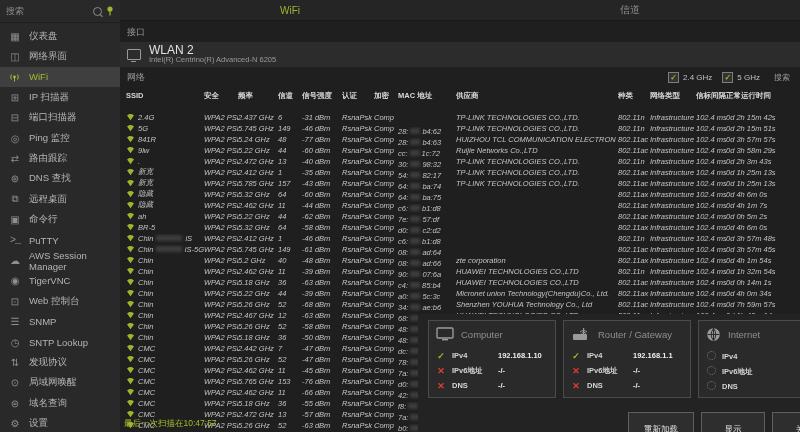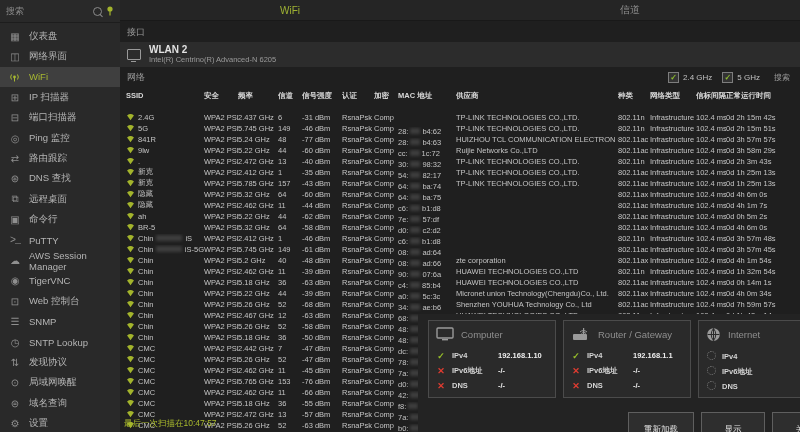--- a/index.html
+++ b/index.html
@@ -21,35 +21,35 @@
 
   
   .main{position:absolute;left:120px;top:0;width:680px;height:432px;background:#1f1f1f;}
   .tabbar{height:20px;display:flex;background:#252525;border-bottom:1px solid #191919;}
   .tab{flex:1;display:flex;align-items:center;justify-content:center;font-size:10px;color:#8f8f8f;}
   .tab.active{color:#9fb233;}
   .sect{font-size:9px;color:#9a9a9a;padding:5px 0 3px 7px;}
   .iface{background:#2c2c2c;padding:3px 7px;display:flex;align-items:center;gap:8px;}
   .mini-mon{width:12px;height:9px;border:1px solid #9a9a9a;border-radius:1px;position:relative;flex:0 0 12px;}
   .mini-mon::after{content:"";position:absolute;left:3px;bottom:-3px;width:5px;height:2px;border-bottom:1px solid #9a9a9a;}
-  .if-name{font-size:10px;font-weight:bold;color:#e2e2e2;line-height:10px;}
+  .if-name{font-size:12px;font-weight:normal;color:#e2e2e2;line-height:10px;}
   .if-desc{font-size:7.5px;color:#9a9a9a;line-height:9px;}
   .netrow{display:flex;align-items:center;justify-content:space-between;padding:4px 10px 1px 7px;}
   .filters{display:flex;align-items:center;gap:10px;}
   .chk{display:flex;align-items:center;gap:4px;font-size:8px;color:#c0c0c0;}
   .box{width:9px;height:9px;border:1px solid #7d7d7d;background:#333;display:flex;align-items:center;justify-content:center;
        color:#8fbf2e;font-size:8px;line-height:9px;font-weight:bold;}
   .search-link{font-size:8px;color:#9a9a9a;margin-left:4px;}
 
   
   .grid{display:grid;grid-template-columns:78px 34px 40px 24px 40px 32px 24px 58px 162px 32px 46px 30px 64px;
         align-items:center;padding-left:6px;}
   .thead{height:15px;margin-top:3px;}
   .thead span{font-size:7.5px;font-weight:bold;color:#d8d8d8;white-space:nowrap;overflow:hidden;}
-  .trow{height:11px;font-size:7.5px;color:#c4c4c4;white-space:nowrap;}
+  .trow{height:11px;font-size:7.5px;color:#c4c4c4;white-space:nowrap;font-style:italic;}
   .trow>div{overflow:hidden;white-space:nowrap;}
   .c-sig{text-align:left;padding-right:10px;}
   .c-ssid{display:flex;align-items:center;gap:3px;}
   .c-mac{display:flex;align-items:center;gap:2px;margin-top:28px;}
   .wicon{display:inline-flex;flex:0 0 9px;}
   .redact{display:inline-block;height:6px;background:#3d3d3d;border-radius:1px;filter:blur(1.5px);}
 
   
   .overlay{position:absolute;left:418px;top:314px;width:382px;height:118px;background:#232323;}
   .cards{position:absolute;left:10px;top:6px;display:flex;gap:7px;}

